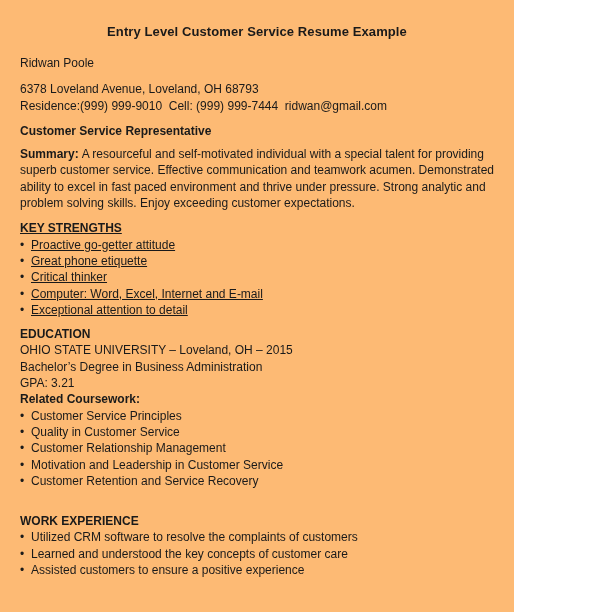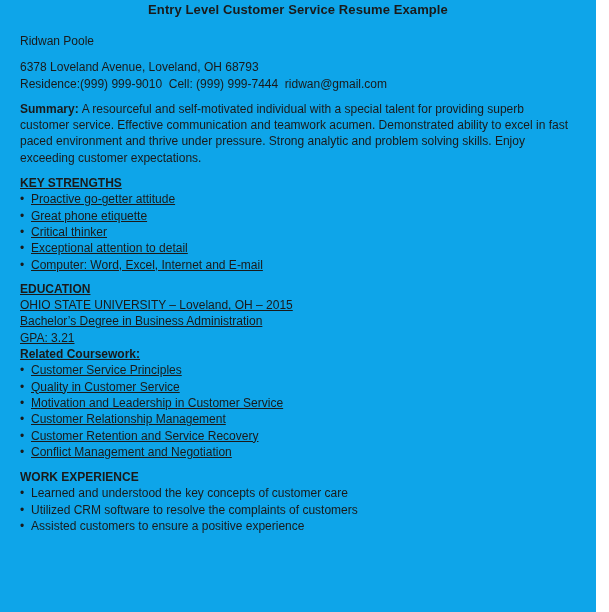--- a/index.html
+++ b/index.html
@@ -2,25 +2,25 @@
 <html><head>
 <meta charset="utf-8">
 <style>
   html, body {
     margin: 0;
     padding: 0;
     background: #ffffff;
   }
   .page {
     position: relative;
-    width: 596px;
+    width: 514px;
     height: 612px;
     box-sizing: border-box;
-    padding: 0 20px 0 20px;
-    background: #0ea5e9;
+    padding: 22px 20px 0 20px;
+    background: #fdba74;
     color: #1a1a1a;
     font-family: "Liberation Sans", "DejaVu Sans", sans-serif;
     font-size: 12px;
     line-height: 16.3px;
     overflow: hidden;
   }
   .doc-title {
     margin: 0 0 13px 0;
     font-size: 13px;
     line-height: 20px;
@@ -29,21 +29,21 @@
     letter-spacing: 0.1px;
   }
   p, .block { margin: 0; }
   .name-block   { margin-bottom: 10px; }
   .contact-block{ margin-bottom: 9px; }
   .contact-block span { display: block; white-space: pre-wrap; }
   .job-title    { margin-bottom: 7px; font-weight: bold; }
   .summary      { margin-bottom: 9px; }
   .summary .label { font-weight: bold; margin-right: 3px; }
   .section-ks   { margin-bottom: 8px; text-decoration: underline; }
-  .section-edu  { margin-bottom: 9px; text-decoration: underline; }
+  .section-edu  { margin-bottom: 24px; }
   .section-work { margin-bottom: 4px; }
   .sec-heading  { font-weight: bold; }
   .sub-heading  { font-weight: bold; }
   ul.bullets {
     margin: 0;
     padding: 0;
     list-style: none;
   }
   ul.bullets li {
     position: relative;
@@ -64,54 +64,54 @@
 
   <h1 class="doc-title">Entry Level Customer Service Resume Example</h1>
 
   <p class="name-block">Ridwan Poole</p>
 
   <div class="contact-block">
     <span>6378 Loveland Avenue, Loveland, OH 68793</span>
     <span>Residence:(999) 999-9010  Cell: (999) 999-7444  ridwan@gmail.com</span>
   </div>
 
+  <p class="job-title">Customer Service Representative</p>
 
   <p class="summary">
     <span class="label">Summary:</span><span>A resourceful and self-motivated individual with a special talent for providing superb customer service. Effective communication and teamwork acumen. Demonstrated ability to excel in fast paced environment and thrive under pressure. Strong analytic and problem solving skills. Enjoy exceeding customer expectations.</span>
   </p>
 
   <div class="block section-ks">
     <div class="sec-heading">KEY STRENGTHS</div>
     <ul class="bullets">
         <li>Proactive go-getter attitude</li>
         <li>Great phone etiquette</li>
         <li>Critical thinker</li>
+        <li>Computer: Word, Excel, Internet and E-mail</li>
         <li>Exceptional attention to detail</li>
-        <li>Computer: Word, Excel, Internet and E-mail</li>
       </ul>
   </div>
 
   <div class="block section-edu">
     <div class="sec-heading">EDUCATION</div>
     <div>OHIO STATE UNIVERSITY – Loveland, OH – 2015</div>
     <div>Bachelor’s Degree in Business Administration</div>
     <div>GPA: 3.21</div>
     <div class="sub-heading">Related Coursework:</div>
     <ul class="bullets">
         <li>Customer Service Principles</li>
         <li>Quality in Customer Service</li>
+        <li>Customer Relationship Management</li>
         <li>Motivation and Leadership in Customer Service</li>
-        <li>Customer Relationship Management</li>
         <li>Customer Retention and Service Recovery</li>
-        <li>Conflict Management and Negotiation</li>
       </ul>
   </div>
 
   <div class="block section-work">
     <div class="sec-heading">WORK EXPERIENCE</div>
     <ul class="bullets">
+        <li>Utilized CRM software to resolve the complaints of customers</li>
         <li>Learned and understood the key concepts of customer care</li>
-        <li>Utilized CRM software to resolve the complaints of customers</li>
         <li>Assisted customers to ensure a positive experience</li>
       </ul>
   </div>
 
 </div>
 
 </body></html>

